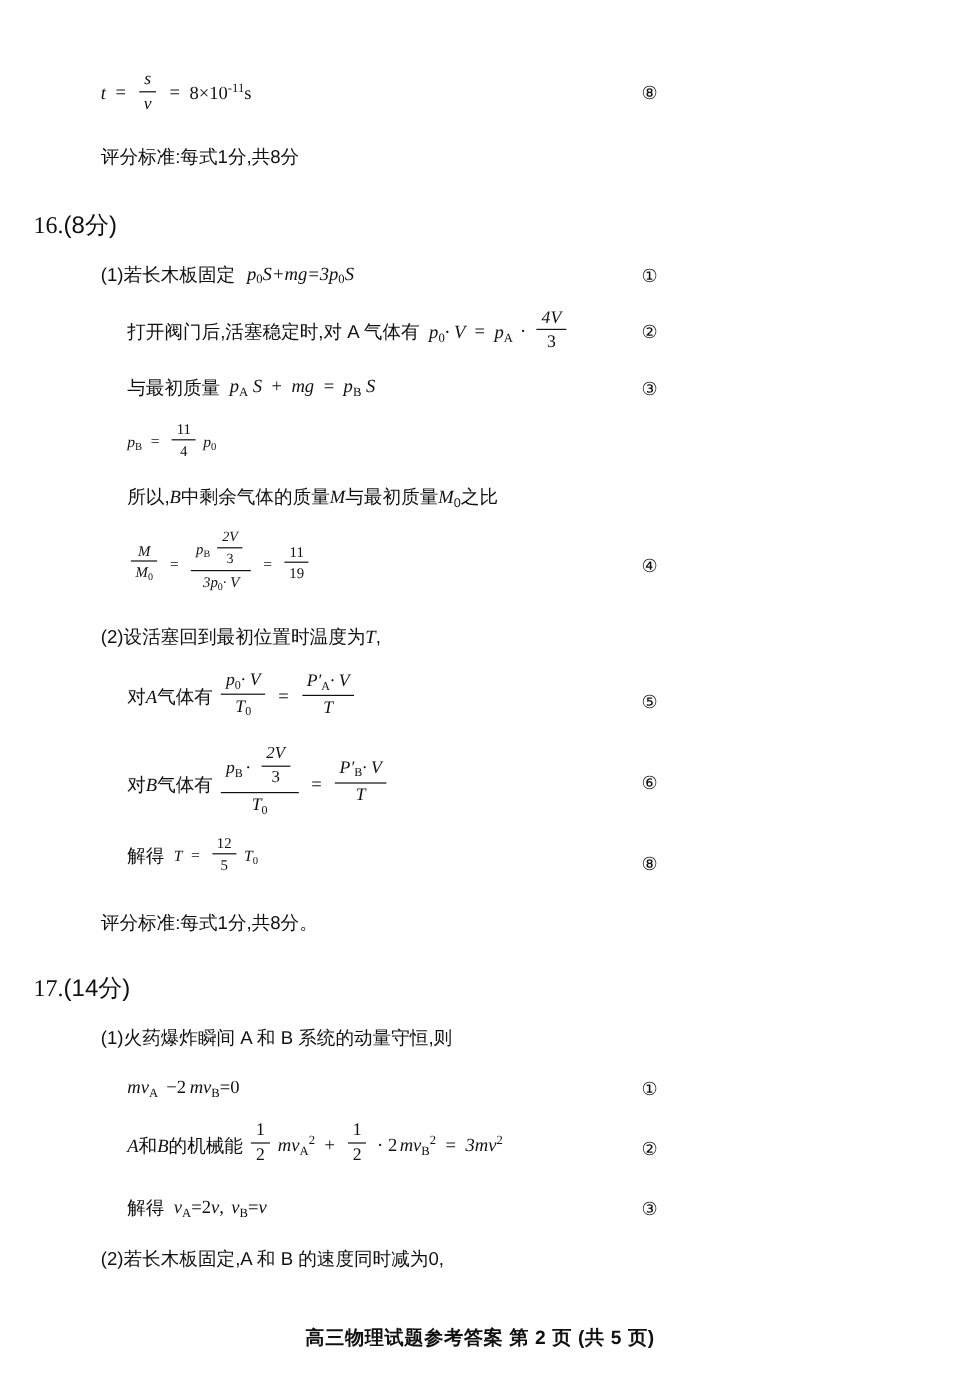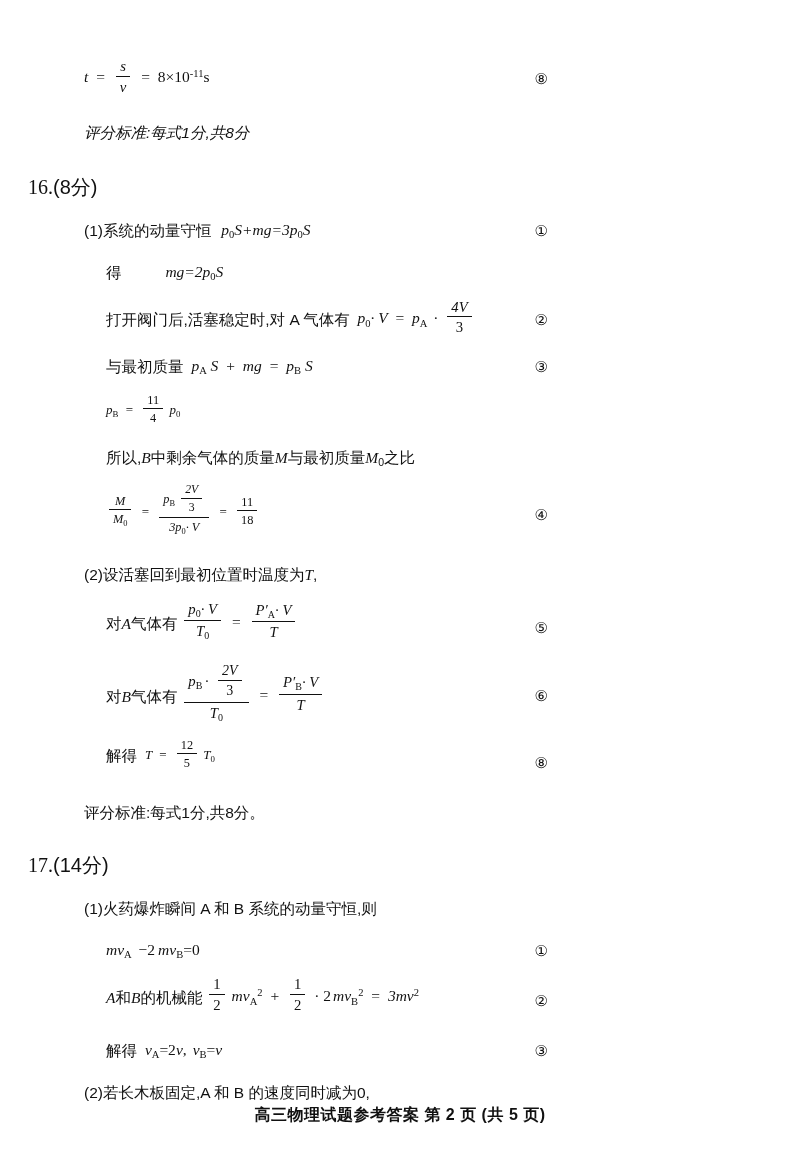--- a/index.html
+++ b/index.html
@@ -115,42 +115,36 @@
         <span class="frac">
           <span class="nu m">s</span>
           <span class="de m">v</span>
         </span>
         <span class="up eq">=</span>
         <span class="up">8×10</span><sup>-11</sup><span class="up">s</span>
       </span>
       <span class="marker">⑧</span>
     </div>
 
-    <div class="line indent1 cjk" style="margin-bottom:26px;font-style:italic;">
+    <div class="line indent1 cjk" style="margin-bottom:26px;">
       <span class="txt">评分标准:每式1分,共8分</span>
     </div>
 
     <div class="sec-head" style="margin-bottom:16px;">
       <span class="num">16.</span><span>(8分)</span>
     </div>
 
     <div class="line indent1">
-      <span class="txt cjk"><span>(1)</span><span>系统的动量守恒</span></span>
+      <span class="txt cjk"><span>(1)</span><span>若长木板固定</span></span>
       <span class="txt m" style="margin-left:6px;">
         <span>p</span><sub>0</sub><span>S+mg=3p</span><sub>0</sub><span>S</span>
       </span>
       <span class="marker">①</span>
     </div>
 
-    <div class="line indent2">
-      <span class="txt cjk">得</span>
-      <span class="txt m" style="margin-left:40px;">
-        <span>mg=2p</span><sub>0</sub><span>S</span>
-      </span>
-    </div>
 
     <div class="line indent2">
       <span class="txt cjk">打开阀门后,活塞稳定时,对 A 气体有</span>
       <span class="txt m" style="margin-left:4px;">
         <span>p</span><sub>0</sub><span>· V</span>
         <span class="up eq">=</span>
         <span>p</span><sub>A</sub>
         <span class="up dot">·</span>
         <span class="frac">
           <span class="nu m">4V</span>
@@ -207,21 +201,21 @@
               <span class="de up">3</span>
             </span>
           </span>
           <span class="de">
             <span class="m">3p</span><sub>0</sub><span class="m">· V</span>
           </span>
         </span>
         <span class="up eq">=</span>
         <span class="frac">
           <span class="nu up">11</span>
-          <span class="de up">18</span>
+          <span class="de up">19</span>
         </span>
       </span>
       <span class="marker">④</span>
     </div>
 
     <div class="line indent1">
       <span class="txt cjk">
         <span>(2)</span><span>设活塞回到最初位置时温度为</span><span class="m">T</span><span>,</span>
       </span>
     </div>

